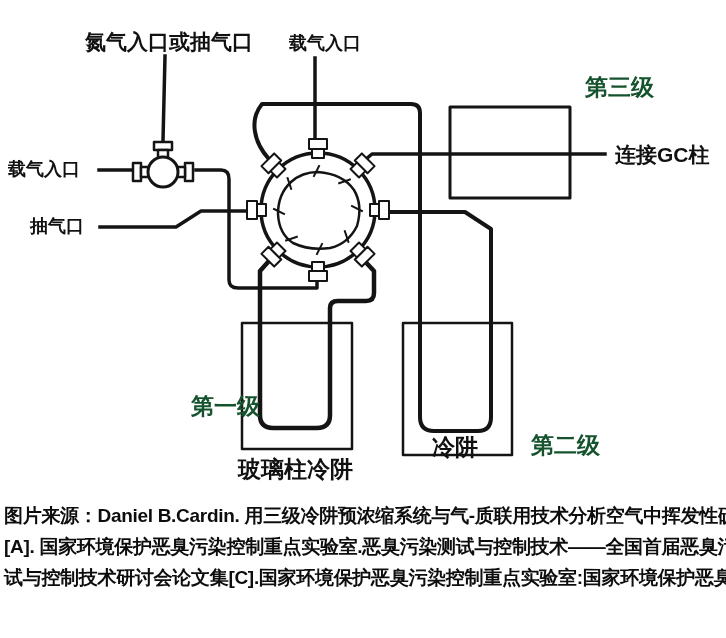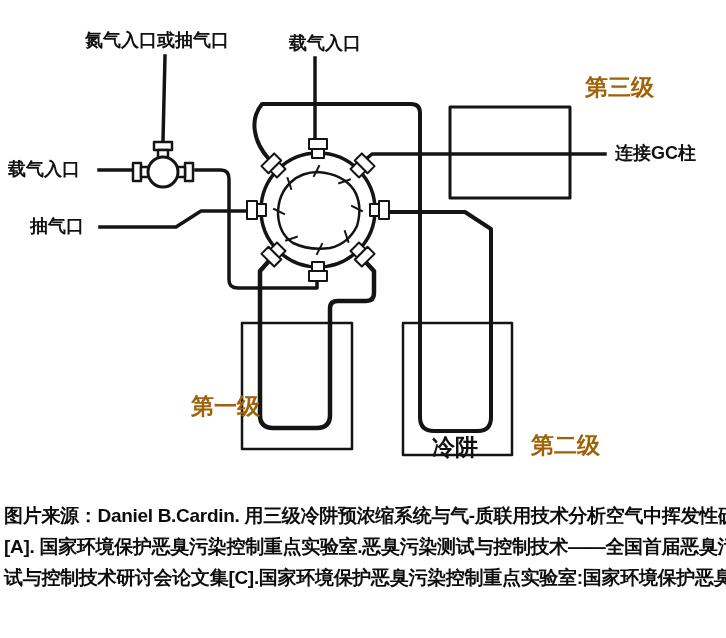--- a/index.html
+++ b/index.html
@@ -1,21 +1,21 @@
 <!DOCTYPE html>
 <html><head>
 <meta charset="utf-8">
 <style>
   html,body{margin:0;padding:0;background:#ffffff;}
   #page{position:relative;width:726px;height:638px;background:#ffffff;overflow:hidden;
         font-family:"Liberation Sans","DejaVu Sans",sans-serif;color:#111;}
   #diagram-svg{position:absolute;left:0;top:0;}
   .lbl{position:absolute;font-weight:700;color:#111;white-space:nowrap;letter-spacing:0px;}
-  .lbl.red{color:#a16207;}
-  .sz21{font-size:18px;}
+  .lbl.red{color:#14532d;}
+  .sz21{font-size:21px;}
   .sz22{font-size:18px;}
   .sz23{font-size:23px;}
   #citation{position:absolute;left:4px;top:500px;width:720px;
             font-size:19px;font-weight:700;line-height:31px;color:#0d0d0d;letter-spacing:-0.3px;}
   .cit-line{white-space:nowrap;}
   svg path, svg rect, svg circle, svg line{vector-effect:non-scaling-stroke;}
 </style>
 </head>
 <body>
 
@@ -127,20 +127,21 @@
   <div class="lbl sz21" style="left:608px;top:141px;margin-left:7px;">连接GC柱</div>
 
   <div class="lbl sz22" style="left:8px;top:157px;">载气入口</div>
 
   <div class="lbl sz22" style="left:30px;top:214px;">抽气口</div>
 
   <div class="lbl red sz23" style="left:144px;top:391px;margin-left:47px;">第一级</div>
 
   <div class="lbl red sz23" style="left:531px;top:414px;margin-top:16px;">第二级</div>
 
+  <div class="lbl sz23" style="left:238px;top:454px;">玻璃柱冷阱</div>
 
   <div class="lbl sz23" style="left:432px;top:432px;text-align:center;">冷阱</div>
 
   <div id="citation">
     <div class="cit-line">图片来源：Daniel B.Cardin. 用三级冷阱预浓缩系统与气-质联用技术分析空气中挥发性硫化物</div>
     <div class="cit-line">[A]. 国家环境保护恶臭污染控制重点实验室.恶臭污染测试与控制技术——全国首届恶臭污染测</div>
     <div class="cit-line">试与控制技术研讨会论文集[C].国家环境保护恶臭污染控制重点实验室:国家环境保护恶臭污染</div>
   </div>
 
 </div>

